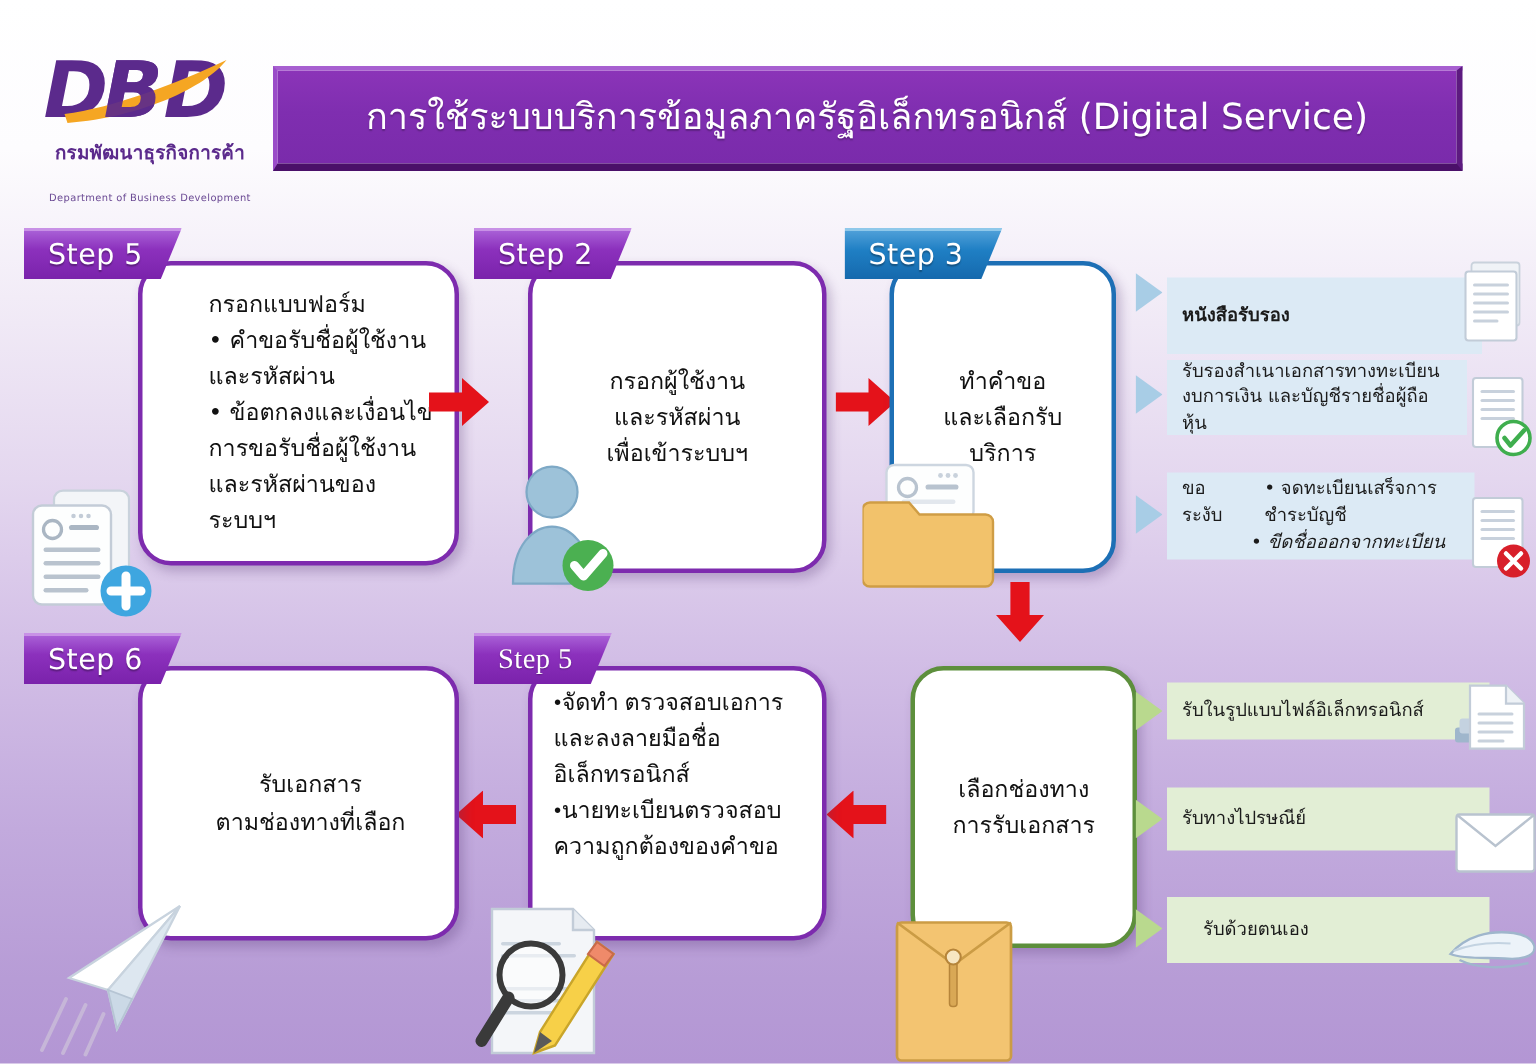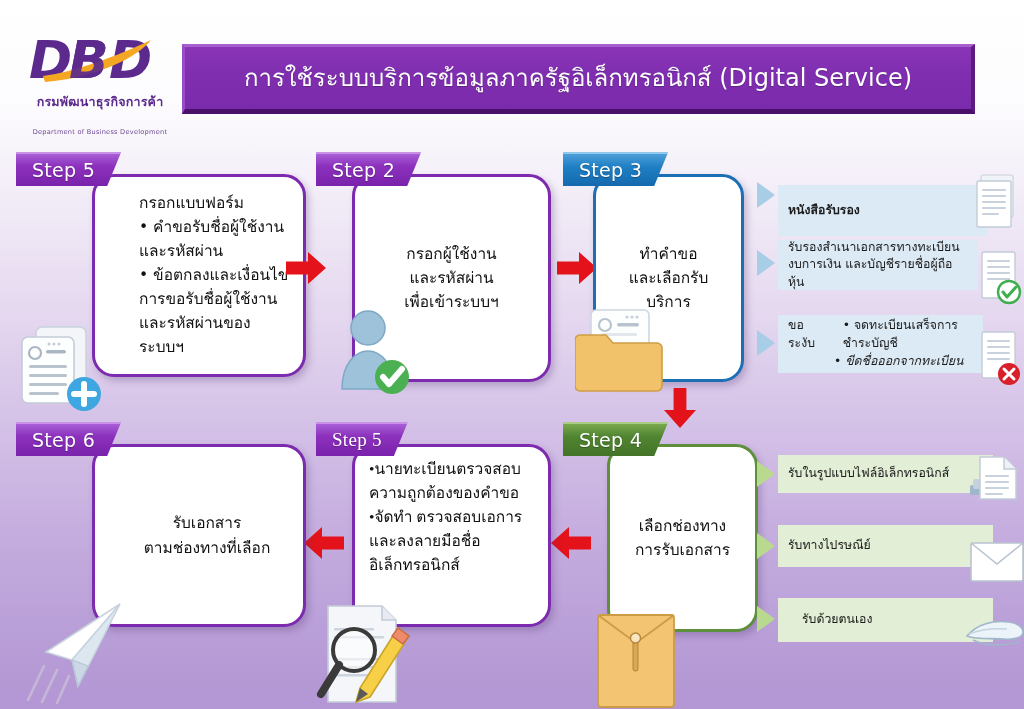--- a/index.html
+++ b/index.html
@@ -254,21 +254,20 @@
         <rect x="9" y="28" width="23" height="2" rx="1"></rect>
       </g>
     <circle cx="31" cy="44" r="11" fill="#d81f2a"></circle>
     <path d="M26 39 l10 10 M36 39 l-10 10" stroke="#fff" stroke-width="3" stroke-linecap="round"></path>
   </svg>
 </div>
 
 <div class="red-arrow ra-down" style="left:664px; top:388px;"></div>
 
 <div class="step" style="left:563px; top:422px; width:195px; height:210px;">
-  <div class="step-tab tab-green">Step 4</div>
   <div class="step-body b-green" style="left:44px; top:22px; width:151px; height:188px;">
     <div class="step-text center">
       <div>เลือกช่องทาง</div>
       <div>การรับเอกสาร</div>
     </div>
   </div>
 </div>
 <div class="icon-abs" style="left:596px; top:613px; width:80px; height:96px;">
   <svg width="80" height="96" viewBox="0 0 80 96">
     <rect x="2" y="2" width="76" height="92" rx="3" fill="#f3c471" stroke="#cb9c45" stroke-width="1.8"></rect>
@@ -319,22 +318,22 @@
     <path d="M6 24 C16 20, 30 18, 44 19" fill="none" stroke="#c3d3e1" stroke-width="1.4"></path>
   </svg>
 </div>
 
 <div class="red-arrow ra-left" style="left:551px; top:527px;"></div>
 
 <div class="step" style="left:316px; top:422px; width:235px; height:205px;font-family:Liberation Serif, serif;">
   <div class="step-tab tab-purple">Step 5</div>
   <div class="step-body b-purple" style="left:36px; top:22px; width:199px; height:183px; align-items:flex-start; justify-content:flex-start;">
     <div class="step-text" style="padding:10px 10px 0 14px;">
+      <div>•จัดทำ ตรวจสอบเอการและลงลายมือชื่ออิเล็กทรอนิกส์</div>
       <div>•นายทะเบียนตรวจสอบความถูกต้องของคำขอ</div>
-      <div>•จัดทำ ตรวจสอบเอการและลงลายมือชื่ออิเล็กทรอนิกส์</div>
     </div>
   </div>
 </div>
 <div class="icon-abs" style="left:312px; top:602px; width:104px; height:107px;">
   <svg width="104" height="107" viewBox="0 0 104 107">
     <path d="M16 4 h54 l14 14 v82 H16 Z" fill="#f4f6f9" stroke="#c2ccd8" stroke-width="1.6"></path>
     <path d="M70 4 v14 h14" fill="#e6ebf1" stroke="#c2ccd8" stroke-width="1.6"></path>
     <g fill="#ccd5df">
         <rect x="22" y="26" width="40" height="2.4" rx="1.2"></rect>
         <rect x="22" y="34" width="50" height="2.4" rx="1.2"></rect>

